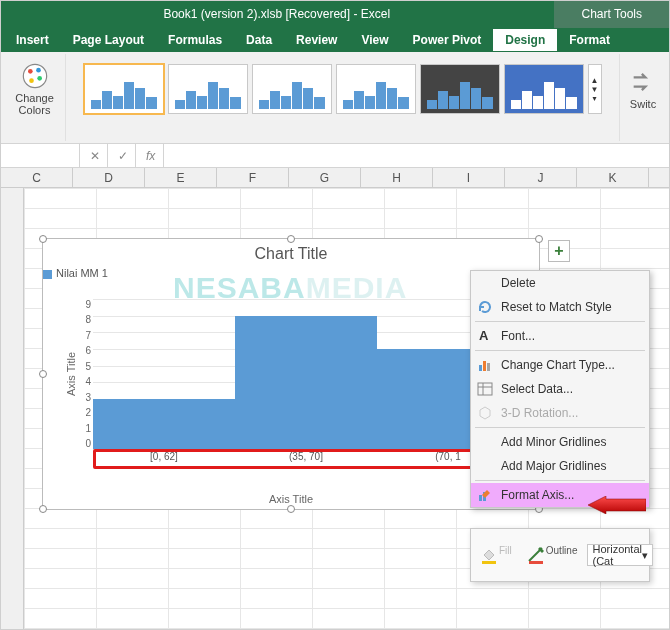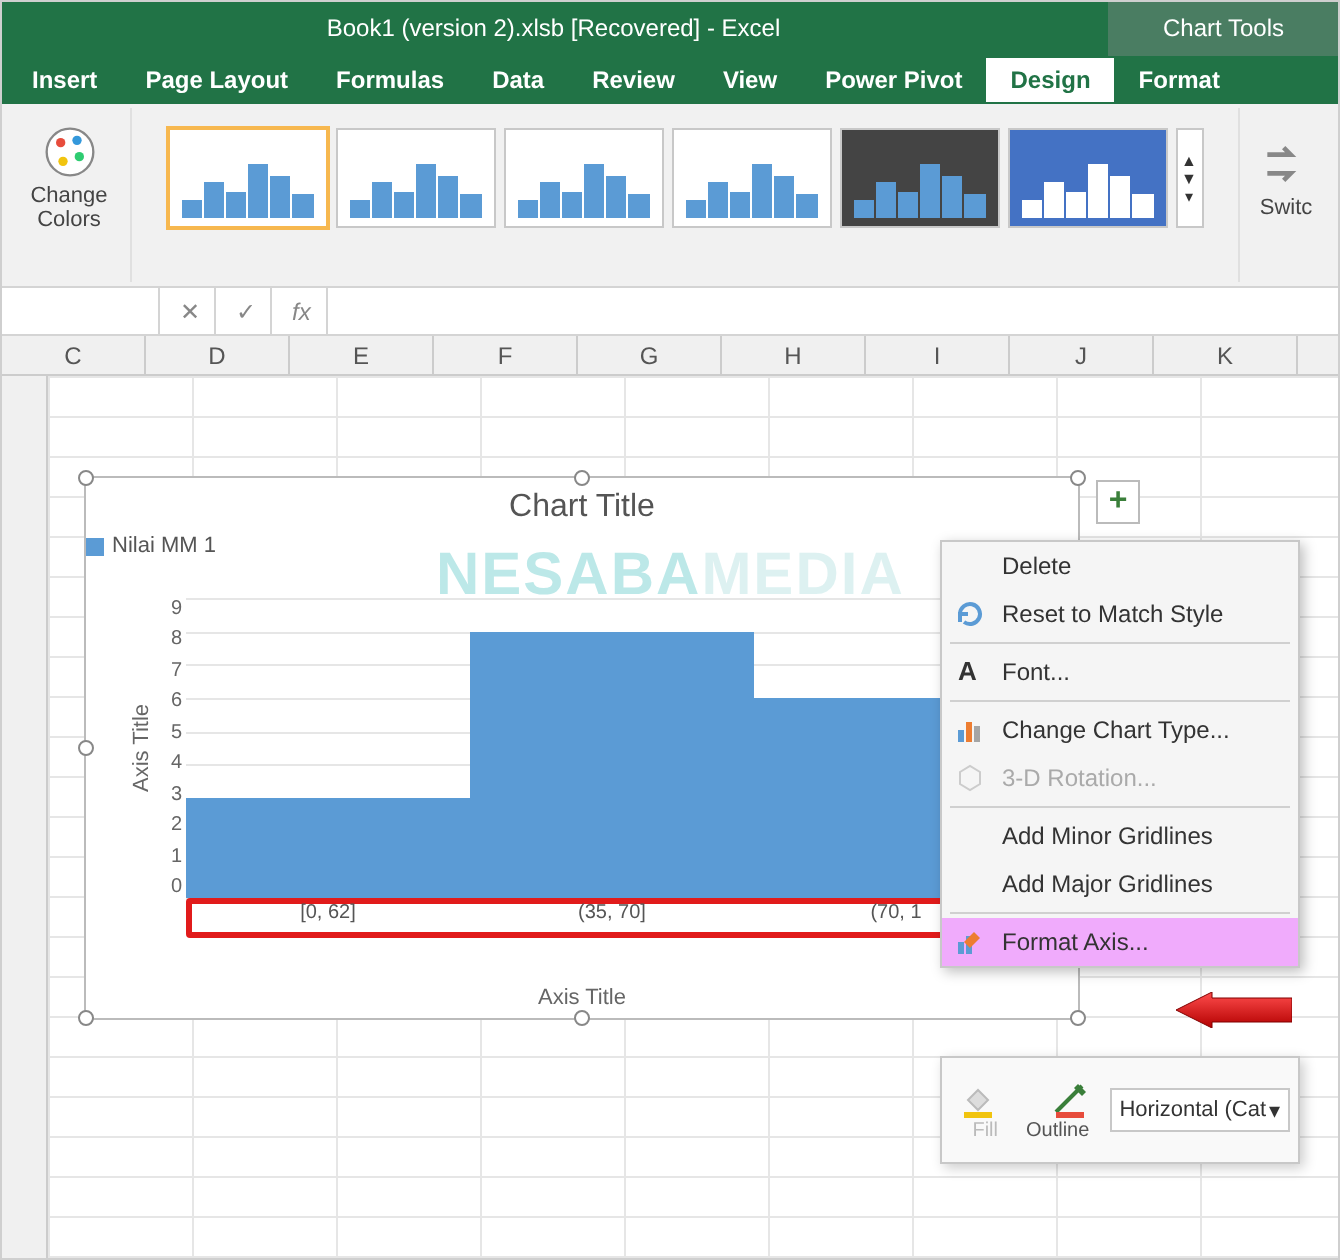--- a/index.html
+++ b/index.html
@@ -188,32 +188,31 @@
   .arrow {
     position: absolute; width: 60px; height: 18px;
   }
   .arrow svg { width: 100%; height: 100%; }
   
   .minitb {
     position: absolute; width: 180px; height: 54px; background: #f9f9f9;
     border: 1px solid #c8c8c8; box-shadow: 2px 2px 6px rgba(0,0,0,0.2);
     display: flex; align-items: center; padding: 4px; gap: 6px;
   }
-  .minitb .mbtn { display: flex; flex-direction: column; align-items: flex-end; font-size: 10px; color: #555; padding: 0 4px; cursor: pointer; }
+  .minitb .mbtn { display: flex; align-items: flex-start; font-size: 10px; color: #555; padding: 0 4px; cursor: pointer; }
   .minitb .mbtn.disabled { color: #bbb; }
   .minitb .mselect {
     flex: 1; height: 22px; border: 1px solid #c8c8c8; background: #fff; font-size: 11px;
     display: flex; align-items: center; padding: 0 4px; justify-content: space-between; cursor: pointer;
   }
   
   .wm {
     position: absolute; font-size: 30px; font-weight: 600; letter-spacing: 1px;
     color: rgba(64,190,190,0.35); pointer-events: none;
     font-family: Arial, sans-serif;
-    margin-left: 45px;
   }
   .wm .alt { color: rgba(120,200,200,0.25); }
   
   .frame {
     position: absolute; inset: 0; border: 1px solid #cfcfcf; pointer-events: none;
   }
 </style>
 </head>
 <body>
 
@@ -434,20 +433,28 @@
       </div>
       <div class="sep"></div>
       <div class="mi">
         <svg class="micon" viewBox="0 0 16 16">
             <rect x="2" y="8" width="3" height="6" fill="#5b9bd5"></rect>
             <rect x="6" y="4" width="3" height="10" fill="#ed7d31"></rect>
             <rect x="10" y="6" width="3" height="8" fill="#a5a5a5"></rect>
           </svg>
         <span>Change Chart Type...</span>
       </div>
+      <div class="mi">
+        <svg class="micon" viewBox="0 0 16 16">
+            <rect x="1" y="2" width="14" height="12" fill="none" stroke="#888"></rect>
+            <line x1="1" y1="6" x2="15" y2="6" stroke="#888"></line>
+            <line x1="6" y1="2" x2="6" y2="14" stroke="#888"></line>
+          </svg>
+        <span>Select Data...</span>
+      </div>
       <div class="mi disabled">
         <svg class="micon" viewBox="0 0 16 16">
             <path d="M3 5l5-3 5 3v6l-5 3-5-3z" fill="none" stroke="#ccc"></path>
           </svg>
         <span>3-D Rotation...</span>
       </div>
       <div class="sep"></div>
       <div class="mi">
         <span>Add Minor Gridlines</span>
       </div>

